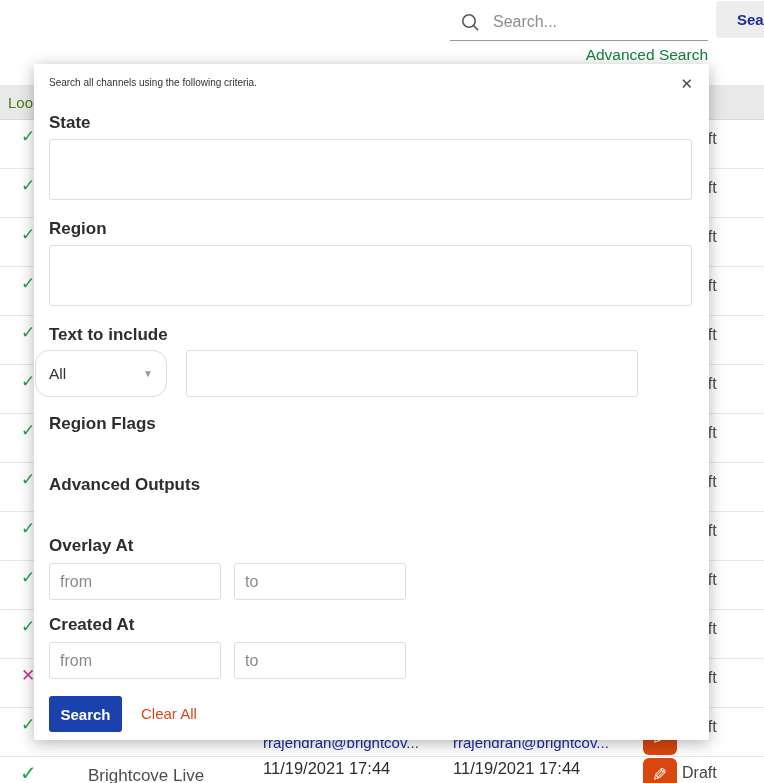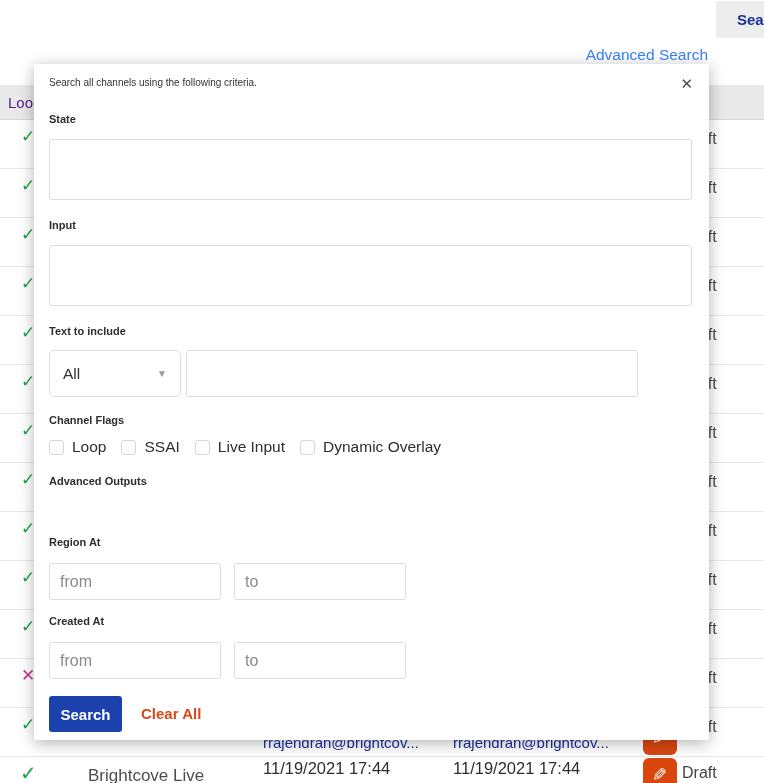--- a/index.html
+++ b/index.html
@@ -9,27 +9,27 @@
   
   .global-search { position:absolute; left:450px; top:4px; width:258px; height:37px;
     border-bottom:1px solid #9a9a9a; display:flex; align-items:center; }
   .global-search svg { margin-left:10px; flex:0 0 auto; }
   .global-search input { border:none; outline:none; flex:1; margin-left:12px; font-size:16px;
     color:#333; font-family:"Liberation Sans", sans-serif; background:transparent; }
   .global-search input::placeholder { color:#8d8d8d; }
   .top-search-btn { position:absolute; left:716px; top:1px; width:92px; height:37px;
     background:#ededed; border:none; border-radius:3px; color:#1b2f9e; font-size:15px;
     font-weight:600; font-family:"Liberation Sans", sans-serif; cursor:pointer; }
-  .advanced-link { position:absolute; right:56px; top:46px; font-size:15.5px; color:#3b82f6;
+  .advanced-link { position:absolute; right:56px; top:46px; font-size:15.5px; color:#15803d;
     text-decoration:none; cursor:pointer; }
 
   
   .thead { position:absolute; left:0; top:85px; width:764px; height:35px; background:#e9e9e9;
     border-bottom:1px solid #d9d9d9; }
-  .thead span { position:absolute; left:8px; top:0; line-height:35px; font-size:15px; color:#4c1d95; }
+  .thead span { position:absolute; left:8px; top:0; line-height:35px; font-size:15px; color:#4d7c0f; }
   .table-rows { position:absolute; left:0; top:120px; width:764px; }
   .trow { position:relative; height:49px; border-bottom:1px solid #e8e8e8; }
   .row-icon { position:absolute; left:21px; top:8px; font-size:17px; line-height:17px; }
   .row-icon.check-icon { color:#1fa34d; }
   .row-icon.cross-icon { color:#cc3a96; }
   .row-state { position:absolute; left:682px; top:10px; font-size:16px; color:#4c4c4c; }
 
   .email-link { position:absolute; font-size:15px; color:#1b2f9e; text-decoration:none; cursor:pointer; }
   .action-icon { position:absolute; width:34px; height:34px; background:#d9470f; border-radius:6px;
     display:flex; align-items:center; justify-content:center; cursor:pointer; }
@@ -40,51 +40,58 @@
   .vrow-date2 { position:absolute; left:453px; top:759px; font-size:16.5px; color:#2e2e2e; }
   .vrow-state { position:absolute; left:682px; top:764px; font-size:16px; color:#444; }
   .vrow-check { position:absolute; left:20px; top:761px; font-size:20px; color:#1fa34d; }
 
   
   .modal { position:absolute; left:34px; top:64px; width:675px; height:676px; background:#fff;
     border-radius:2px; box-shadow:0 3px 16px rgba(0,0,0,0.30); z-index:10; }
   .modal-title { position:absolute; left:15px; top:13px; font-size:10px; color:#333; }
   .modal-close { position:absolute; right:16px; top:11px; font-size:15px; color:#4a4a4a;
     background:none; border:none; cursor:pointer; font-family:"Liberation Sans", sans-serif; }
-  .flabel { position:absolute; left:15px; font-size:11px; font-weight:bold; color:#2e2e2e; }
+  .flabel { position:absolute; left:15px; font-size:17px; font-weight:bold; color:#2e2e2e; }
   .bigbox { position:absolute; left:15px; width:643px; height:61px; border:1px solid #ddd;
     border-radius:3px; resize:none; outline:none; font-family:"Liberation Sans", sans-serif;
     font-size:15px; padding:8px; color:#333; }
-  .select-box { position:absolute; left:15px; width:132px; height:47px; border:1px solid #ddd;
-    border-radius:5px; display:flex; align-items:center; cursor:pointer; background:#fff; }
+  .select-box { position:absolute; left:1px; width:132px; height:47px; border:1px solid #ddd;
+    border-radius:14px; display:flex; align-items:center; cursor:pointer; background:#fff; }
   .select-box .sel-val { margin-left:13px; font-size:15.5px; color:#333; flex:1; }
   .select-box .sel-arrow { margin-right:13px; font-size:10px; color:#9a9a9a; }
   .text-input { position:absolute; left:152px; width:452px; height:47px; border:1px solid #ddd;
     border-radius:3px; outline:none; font-size:15px; padding:0 12px; color:#333;
     font-family:"Liberation Sans", sans-serif; }
   .cb-row { position:absolute; left:15px; display:flex; column-gap:15px; align-items:center; }
   .cb-item { display:flex; align-items:center; cursor:pointer; }
   .cb-box { width:15px; height:15px; border:1px solid #d8d8d8; border-radius:3px; background:#fdfdfd;
     appearance:none; -webkit-appearance:none; margin:0; cursor:pointer; }
   .cb-label { margin-left:8px; font-size:15.5px; color:#2e2e2e; }
   .range-input { position:absolute; width:172px; height:37px; border:1px solid #ddd; border-radius:3px;
     outline:none; font-size:16px; padding:0 10px; color:#333; font-family:"Liberation Sans", sans-serif; }
   .range-input::placeholder { color:#8a8a8a; }
   .btn-search { position:absolute; left:15px; top:632px; width:73px; height:36px; background:#1b41ac;
     color:#fff; border:none; border-radius:3px; font-size:15px; font-weight:bold; cursor:pointer;
     font-family:"Liberation Sans", sans-serif; }
   .btn-clear { position:absolute; left:107px; top:632px; height:36px; line-height:36px; border:none;
-    background:none; color:#d9481c; font-size:15px; font-weight:bold; cursor:pointer;
+    background:none; color:#d9481c; font-size:15px; font-weight:normal; cursor:pointer;
     font-family:"Liberation Sans", sans-serif; }
 </style>
 </head>
 <body>
 
 <div class="screen">
 
+  <div class="global-search">
+    <svg width="21" height="21" viewBox="0 0 21 21">
+      <circle cx="9" cy="9" r="6.2" fill="none" stroke="#5a5a5a" stroke-width="1.6"></circle>
+      <line x1="13.6" y1="13.6" x2="18.2" y2="18.2" stroke="#5a5a5a" stroke-width="1.6"></line>
+    </svg>
+    <input type="text" placeholder="Search..." style="">
+  </div>
   <button class="top-search-btn">Search</button>
   <a class="advanced-link">Advanced Search</a>
 
   <div class="thead">
     <span>Loo</span>
   </div>
   <div class="table-rows">
       <div class="trow">
         <span class="row-icon check-icon">✓</span>
         <span class="row-state">Draft</span>
@@ -154,53 +161,35 @@
   </div>
   <span class="vrow-state">Draft</span>
 
   <div class="modal">
     <div class="modal-title">Search all channels using the following criteria.</div>
     <button class="modal-close">✕</button>
 
     <div class="flabel" style="top:49px;">State</div>
     <textarea class="bigbox" style="top: 75px;"></textarea>
 
-    <div class="flabel" style="top:155px;">Input</div>
+    <div class="flabel" style="top:155px;">Region</div>
     <textarea class="bigbox" style="top: 181px;"></textarea>
 
     <div class="flabel" style="top:261px;">Text to include</div>
     <div class="select-box" style="top:286px;">
       <span class="sel-val">All</span>
       <span class="sel-arrow">▼</span>
     </div>
     <input class="text-input" style="top: 286px;" type="text">
 
-    <div class="flabel" style="top:350px;">Channel Flags</div>
-    <div class="cb-row" style="top:374px;">
-      <label class="cb-item">
-        <input type="checkbox" class="cb-box" style="">
-        <span class="cb-label">Loop</span>
-      </label>
-      <label class="cb-item">
-        <input type="checkbox" class="cb-box" style="">
-        <span class="cb-label">SSAI</span>
-      </label>
-      <label class="cb-item">
-        <input type="checkbox" class="cb-box" style="">
-        <span class="cb-label">Live Input</span>
-      </label>
-      <label class="cb-item">
-        <input type="checkbox" class="cb-box" style="">
-        <span class="cb-label">Dynamic Overlay</span>
-      </label>
-    </div>
+    <div class="flabel" style="top:350px;">Region Flags</div>
 
     <div class="flabel" style="top:411px;">Advanced Outputs</div>
 
-    <div class="flabel" style="top:472px;">Region At</div>
+    <div class="flabel" style="top:472px;">Overlay At</div>
     <input class="range-input" style="left: 15px; top: 499px;" type="text" placeholder="from">
     <input class="range-input" style="left: 200px; top: 499px;" type="text" placeholder="to">
 
     <div class="flabel" style="top:551px;text-align:right;">Created At</div>
     <input class="range-input" style="left: 15px; top: 578px;" type="text" placeholder="from">
     <input class="range-input" style="left: 200px; top: 578px;" type="text" placeholder="to">
 
     <button class="btn-search">Search</button>
     <button class="btn-clear">Clear All</button>
   </div>

